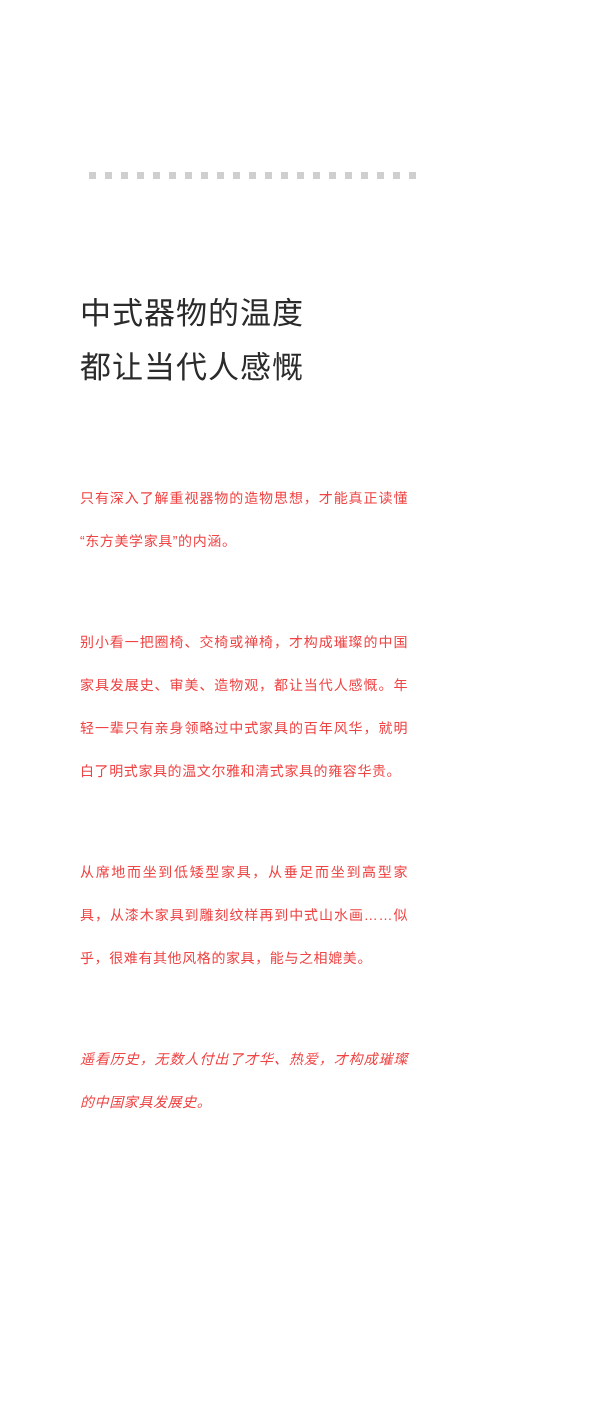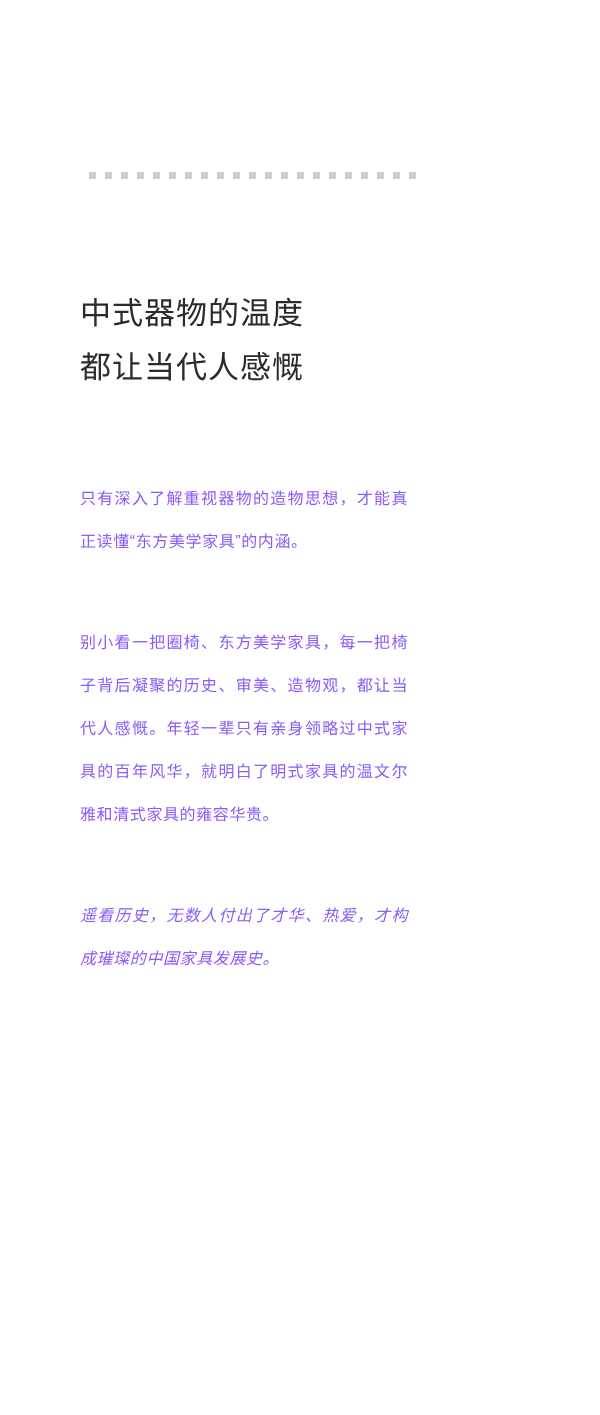--- a/index.html
+++ b/index.html
@@ -49,24 +49,24 @@
     line-height: 54px;
     letter-spacing: 1px;
     color: #2b2b2b;
     font-weight: 400;
   }
 
   .body-block {
     margin-top: 82px;
   }
   .para {
-    font-size: 16px;
+    font-size: 14px;
     line-height: 43px;
     letter-spacing: 0.6px;
-    color: #8b5cf6;
+    color: #ef4444;
     margin: 0 16px 58px 0;
     text-align: justify;
     text-justify: inter-character;
   }
   .para:last-child {
     margin-bottom: 0;
     font-style: italic;
   }
 </style>
 </head>
@@ -98,17 +98,18 @@
       <span class="dot" style="background: rgb(207, 207, 207);"></span>
     </div>
 
   <div class="title-block">
     <div class="title-line">中式器物的温度</div>
     <div class="title-line">都让当代人感慨</div>
   </div>
 
   <div class="body-block">
     <p class="para">只有深入了解重视器物的造物思想，才能真正读懂“东方美学家具”的内涵。</p>
-    <p class="para">别小看一把圈椅、东方美学家具，每一把椅子背后凝聚的历史、审美、造物观，都让当代人感慨。年轻一辈只有亲身领略过中式家具的百年风华，就明白了明式家具的温文尔雅和清式家具的雍容华贵。</p>
+    <p class="para">别小看一把圈椅、交椅或禅椅，才构成璀璨的中国家具发展史、审美、造物观，都让当代人感慨。年轻一辈只有亲身领略过中式家具的百年风华，就明白了明式家具的温文尔雅和清式家具的雍容华贵。</p>
+    <p class="para">从席地而坐到低矮型家具，从垂足而坐到高型家具，从漆木家具到雕刻纹样再到中式山水画……似乎，很难有其他风格的家具，能与之相媲美。</p>
     <p class="para">遥看历史，无数人付出了才华、热爱，才构成璀璨的中国家具发展史。</p>
   </div>
 
 </div>
 
 </body></html>

